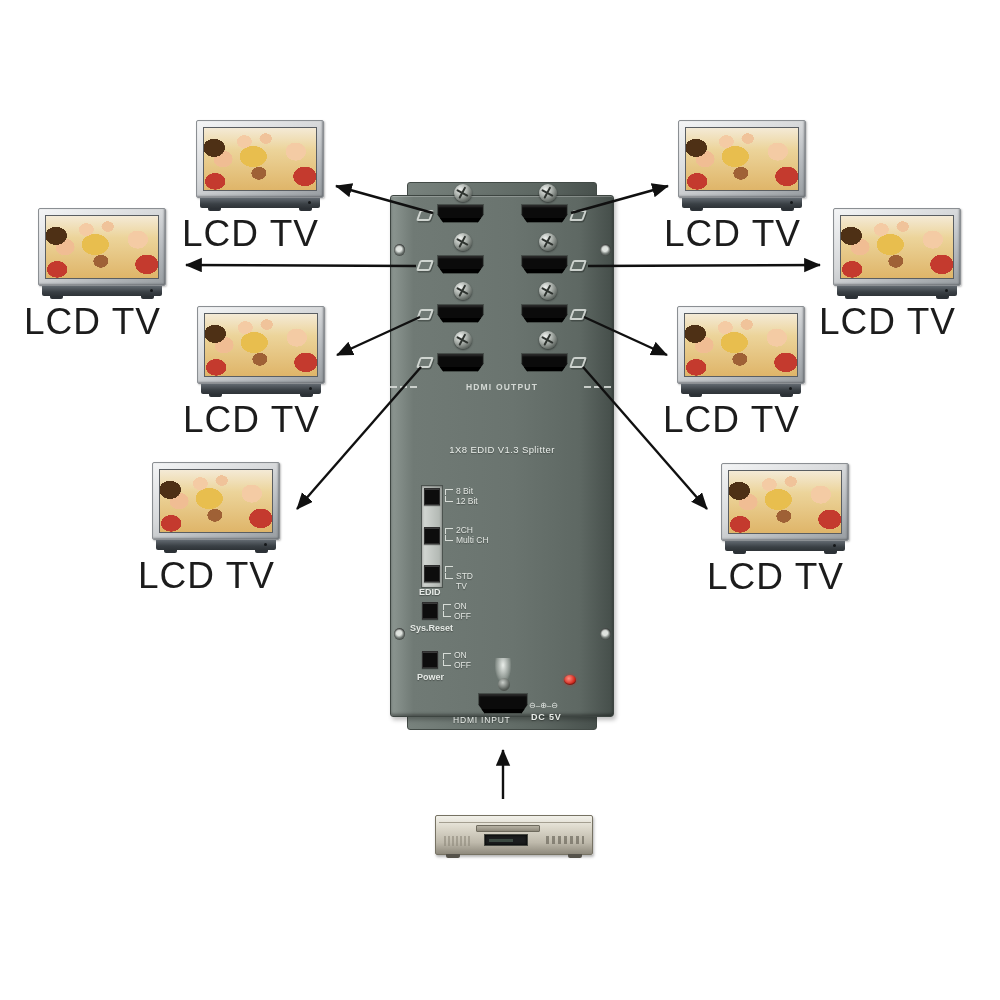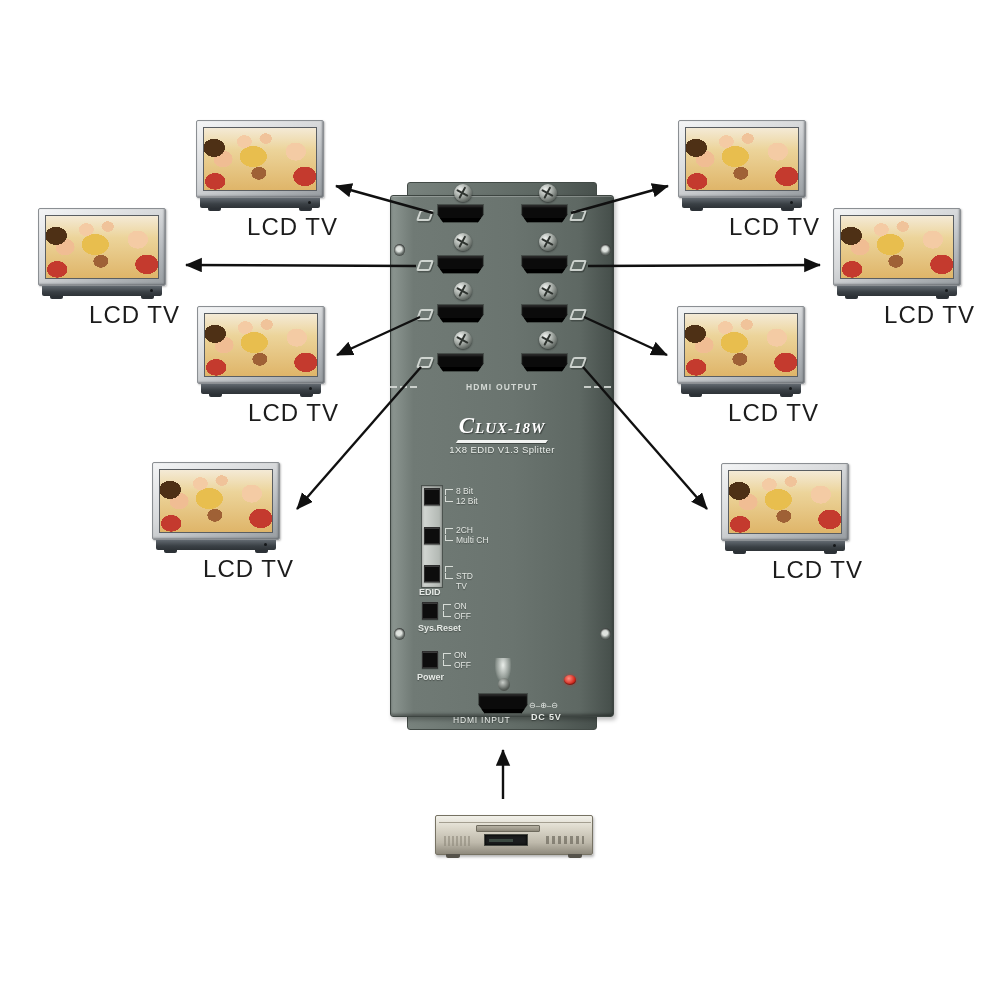--- a/index.html
+++ b/index.html
@@ -24,22 +24,22 @@
       radial-gradient(ellipse 17% 26% at 90% 78%, #c43a2e 0 60%, transparent 61%),
       radial-gradient(ellipse 20% 28% at 44% 46%, #e8be4e 0 60%, transparent 61%),
       linear-gradient(180deg,#f4ead6 0%, #ecd49a 35%, #dfb569 100%); }
   .tv-base { width:120px; height:10px; margin:0 auto; position:relative;
              background:linear-gradient(180deg,#626970,#3a4045 60%,#2e3337);
              border-radius:0 0 2px 2px; }
   .tv-base::before, .tv-base::after { content:""; position:absolute; bottom:-3px; width:13px; height:3px;
              background:#2c3136; border-radius:0 0 2px 2px; }
   .tv-base::before { left:8px; } .tv-base::after { right:8px; }
   .tv-dot { position:absolute; right:9px; top:3px; width:3px; height:3px; border-radius:50%; background:#15181a; }
-  .tv-label { position:absolute; top:93px; left:-14px; width:156px; text-align:right;
-              font-size:24px; letter-spacing:1px; color:#1c1c1c; }
+  .tv-label { position:absolute; top:93px; left:-14px; width:156px; text-align:left;
+              font-size:37px; letter-spacing:1px; color:#1c1c1c; }
 
   
   .device { position:absolute; left:390px; top:182px; width:224px; height:548px; }
   .dev-cap { position:absolute; left:17px; width:190px; height:20px;
              background:linear-gradient(90deg,#78827d,#5d6762 70%,#48514d); border:1px solid #424a46; }
   .dev-cap.top { top:0; border-radius:3px 3px 0 0; }
   .dev-cap.bottom { bottom:0; border-radius:0 0 3px 3px; }
   .dev-plate { position:absolute; left:0; top:13px; width:224px; height:522px; border-radius:3px;
                background:linear-gradient(90deg,#8d9792 0%, #707a75 10%, #6a746f 55%, #5e6863 85%, #454e4a 100%);
                border:1px solid #3d4541;
@@ -241,24 +241,20 @@
     <div class="hdmi-port" style="left:131px;top:171px;"></div>
     <div class="port-badge" style="left:28px; top:175px;"></div>
     <div class="port-badge" style="left:181px;top:175px;"></div>
 
     <div class="out-divider">
       <span class="dash"></span>
       <span class="txt">HDMI OUTPUT</span>
       <span class="dash"></span>
     </div>
 
-    <div class="brand-row">
-      <span class="brand-initial">C</span><span class="brand-rest">LUX-18W</span>
-      <div class="brand-underline"></div>
-    </div>
     <div class="model-line">1X8 EDID V1.3 Splitter</div>
 
     <div class="sw-track"></div>
     <div class="sw-knob" style="left:34px; top:306px;"></div>
     <div class="sw-knob" style="left:34px; top:345px;"></div>
     <div class="sw-knob" style="left:34px; top:383px;"></div>
     <div class="sw-mark" style="left:55px; top:306px;"></div>
     <div class="sw-mark" style="left:55px; top:345px;"></div>
     <div class="sw-mark" style="left:55px; top:383px;"></div>
     <div class="sw-labels" style="left:66px; top:305px;">
@@ -274,21 +270,21 @@
       <div>TV</div>
     </div>
     <div class="dev-caption" style="left:29px; top:405px;">EDID</div>
 
     <div class="sw-knob" style="left:32px; top:420px;"></div>
     <div class="sw-mark" style="left:53px; top:421px;"></div>
     <div class="sw-labels" style="left:64px; top:420px;">
       <div>ON</div>
       <div>OFF</div>
     </div>
-    <div class="dev-caption" style="left:20px; top:441px;margin-left:8px;">Sys.Reset</div>
+    <div class="dev-caption" style="left:20px; top:441px;">Sys.Reset</div>
 
     <div class="sw-knob" style="left:32px; top:469px;"></div>
     <div class="sw-mark" style="left:53px; top:470px;"></div>
     <div class="sw-labels" style="left:64px; top:469px;">
       <div>ON</div>
       <div>OFF</div>
     </div>
     <div class="dev-caption" style="left:27px; top:490px;">Power</div>
 
     <div class="led"></div>

